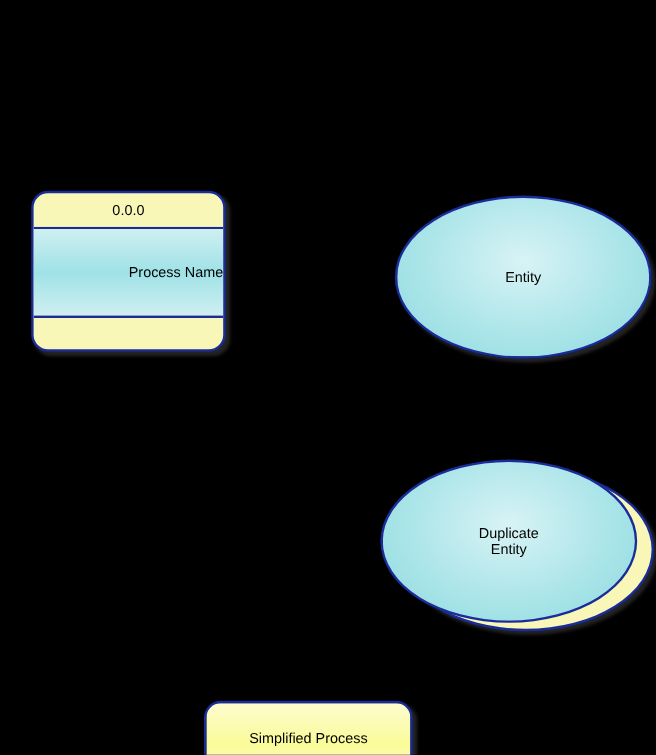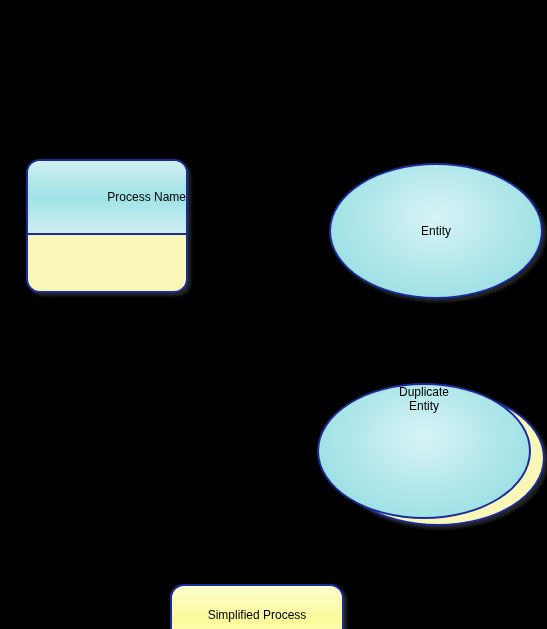--- a/index.html
+++ b/index.html
@@ -92,21 +92,21 @@
   .dup-entity .front {
     position: absolute;
     left: 0;
     top: 0;
     width: 210px;
     height: 132px;
     border-radius: 50%;
     border: 2.5px solid #1a2c9a;
     background: radial-gradient(ellipse at 50% 40%, #d8f3f5 0%, #a8e4e8 60%, #8fd9de 100%);
     display: flex;
-    align-items: flex-start;
+    align-items: center;
     justify-content: center;
     font-size: 12px;
     color: #000;
     text-align: center;
     line-height: 1.2;
     white-space: pre-line;
   }
 
   
   .simple-process {
@@ -123,20 +123,23 @@
     font-size: 12px;
     color: #000;
   }
 </style>
 </head>
 <body>
 
 <div class="canvas">
 
   <div class="process-box" style="left:26px; top:159px;">
+    <div class="process-id-band">
+      <span>0.0.0</span>
+    </div>
     <div class="process-name-band">
       <span>Process Name</span>
     </div>
     <div class="process-bottom-band"></div>
   </div>
 
   <div class="entity" style="left:329px; top:163px;">
     <span>Entity</span>
   </div>
 

